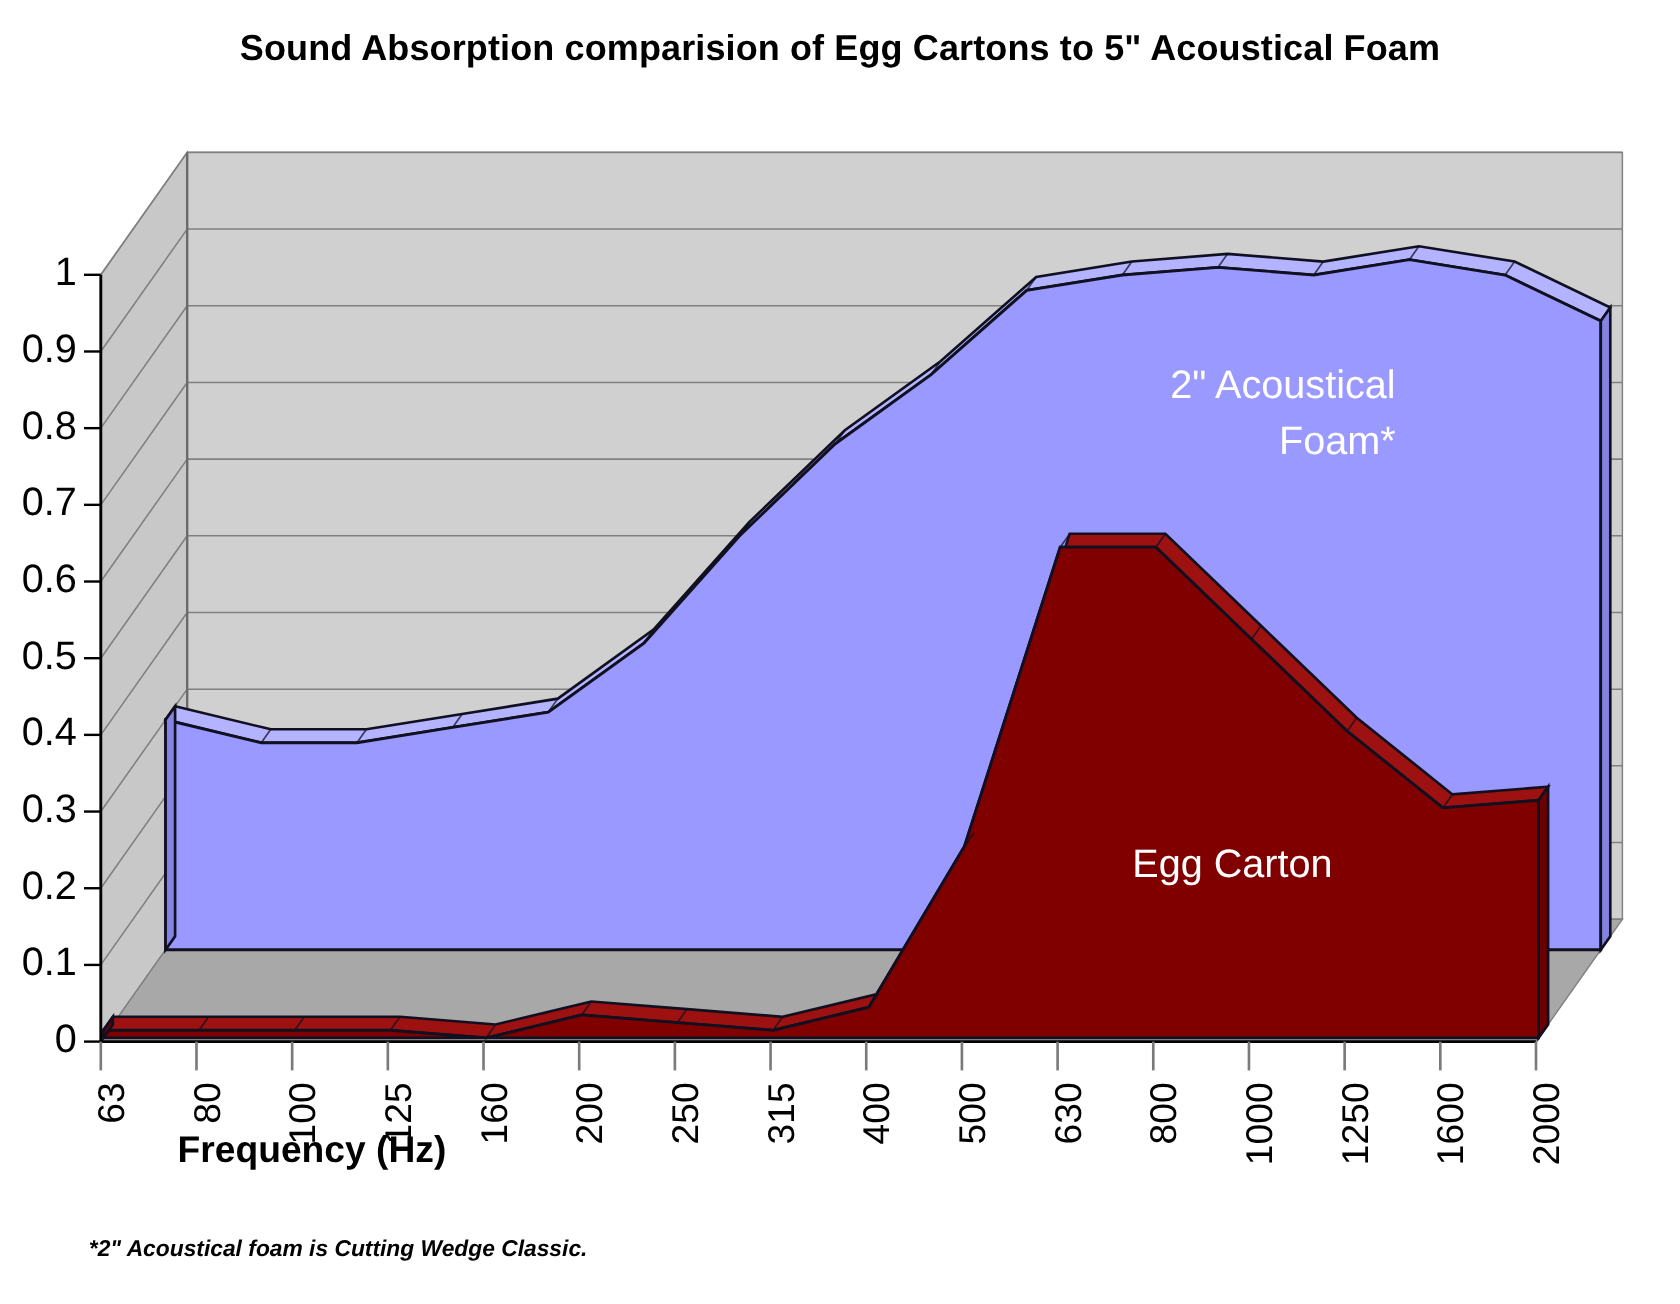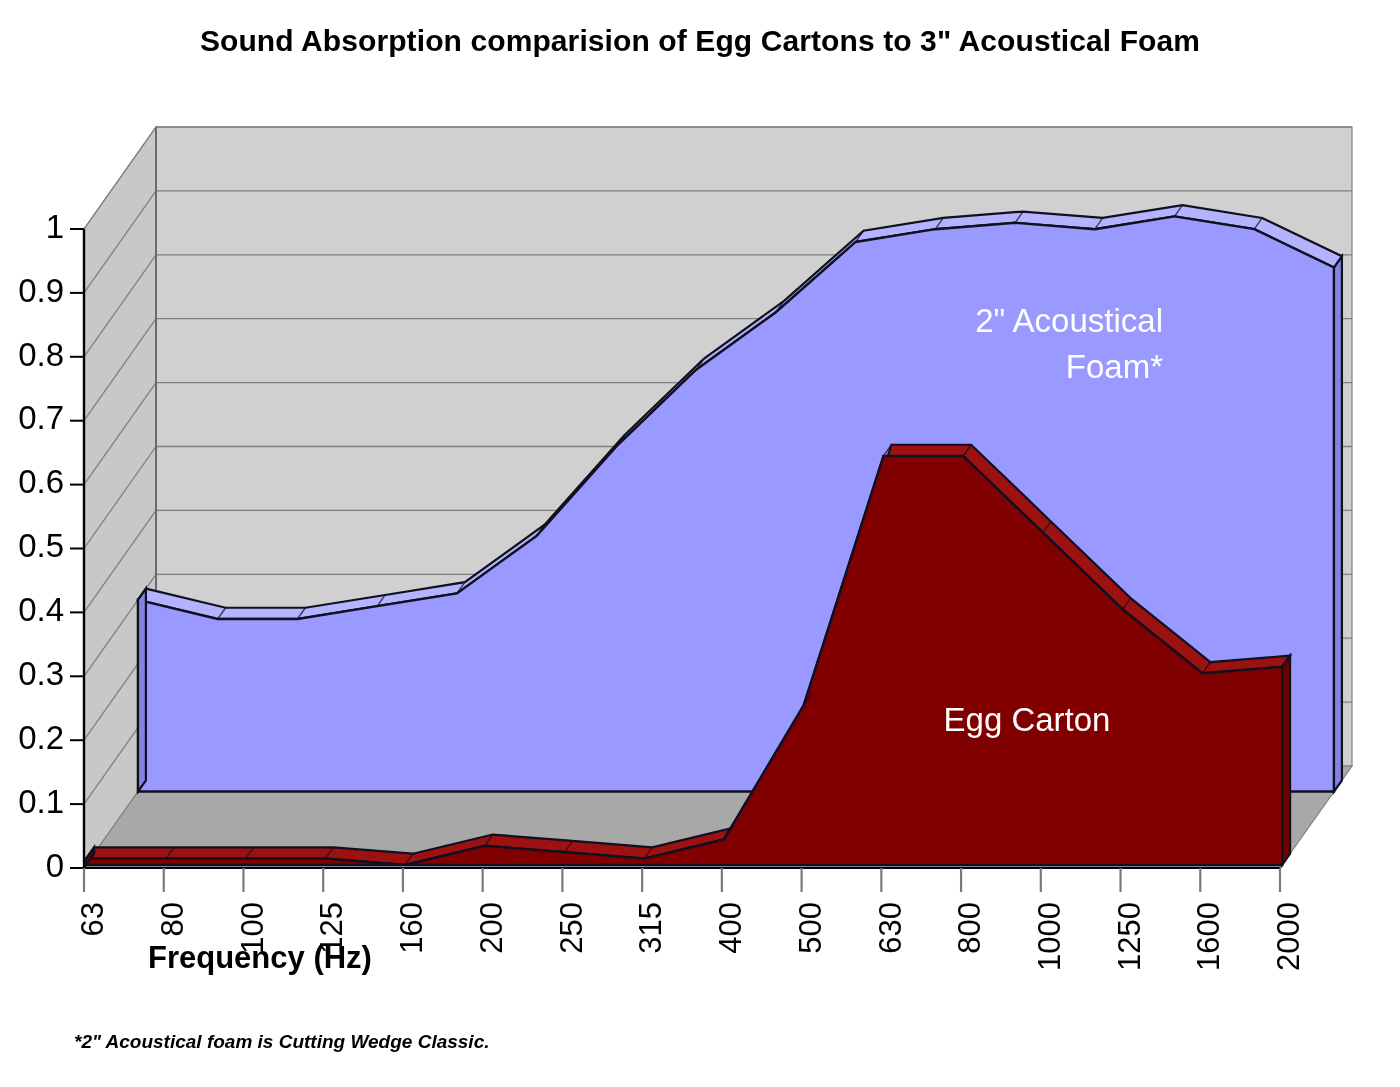--- a/index.html
+++ b/index.html
@@ -73,21 +73,21 @@
     font-family: "Liberation Sans", sans-serif;
     font-size: 33px;
     fill: #ffffff;
   }
 </style>
 </head>
 <body>
 
 <div id="chart-root">
 
-  <div class="chart-title">Sound Absorption comparision of Egg Cartons to 3" Acoustical Foam</div>
+  <div class="chart-title">Sound Absorption comparision of Egg Cartons to 5" Acoustical Foam</div>
 
   <svg class="plot" id="plot-svg" width="1400" height="1087">
       <g>
         <polygon points="156.00,127.00 1352.00,127.00 1352.00,766.00 156.00,766.00" fill="#d0d0d0" stroke="#808080" stroke-width="1.2" stroke-linejoin="miter"></polygon>
         <polygon points="156.00,127.00 84.00,229.00 84.00,868.00 156.00,766.00" fill="#c8c8c8" stroke="#808080" stroke-width="1.2" stroke-linejoin="miter"></polygon>
         <polygon points="156.00,766.00 1352.00,766.00 1280.00,868.00 84.00,868.00" fill="#a8a8a8" stroke="#808080" stroke-width="1.2" stroke-linejoin="miter"></polygon>
       </g>
       <g>
         <line x1="156" y1="127" x2="1352" y2="127" stroke="#808080" stroke-width="1.3"></line>
         <line x1="156" y1="127" x2="84" y2="229" stroke="#808080" stroke-width="1.3"></line>

